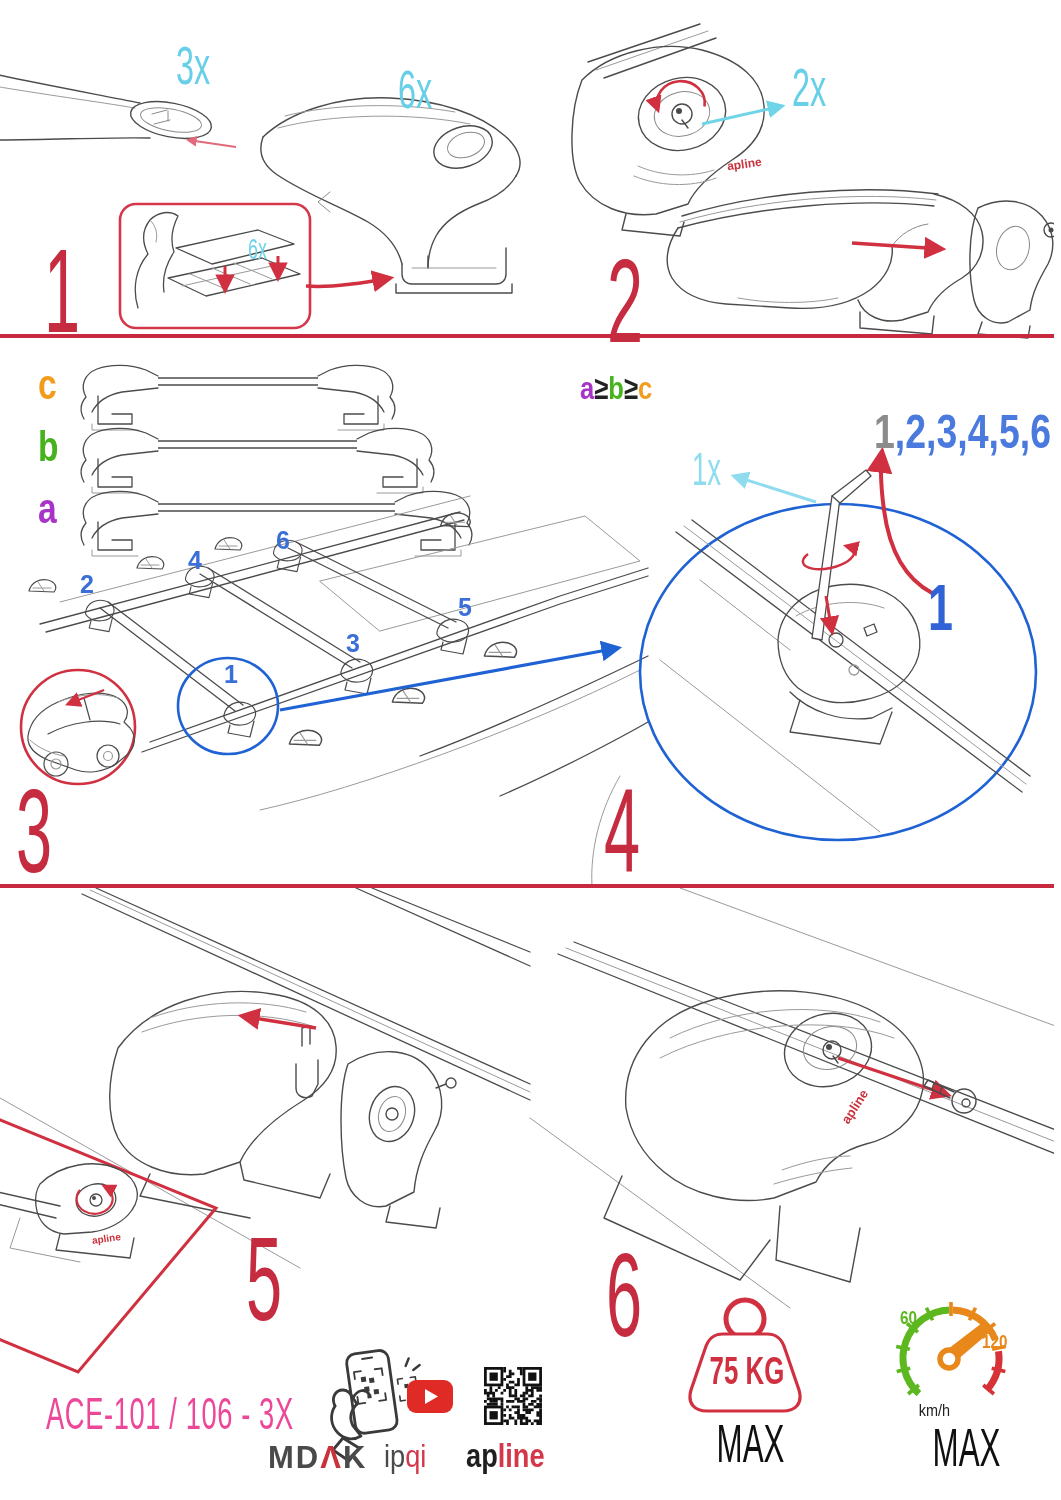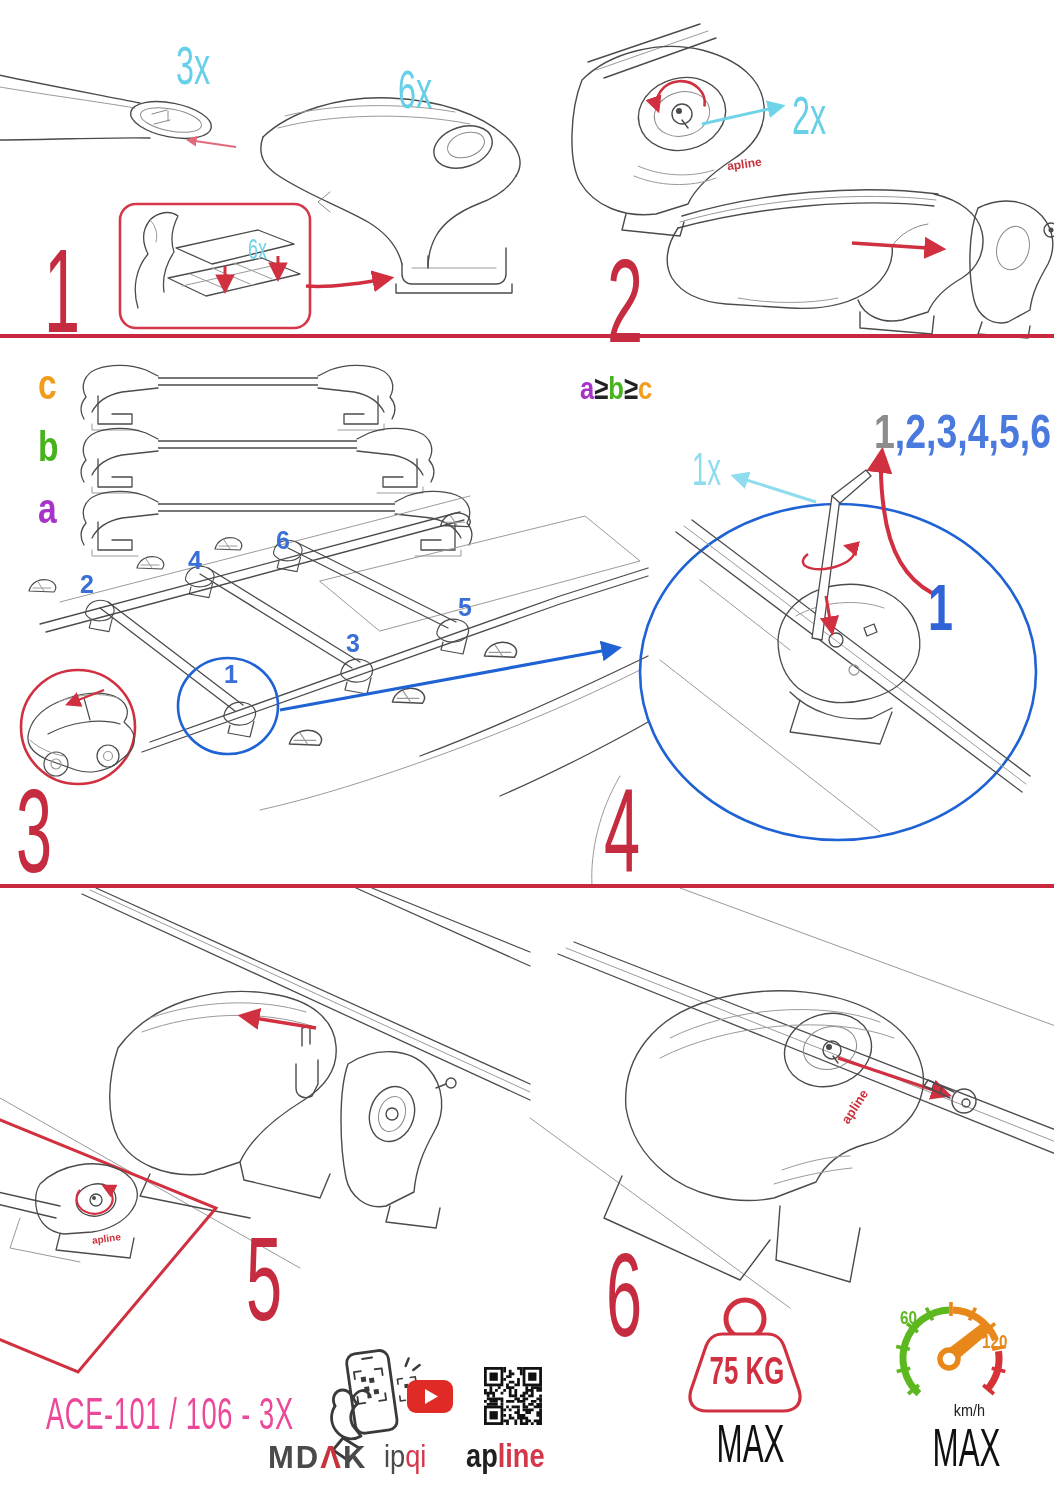--- a/index.html
+++ b/index.html
@@ -10,21 +10,21 @@
   .cnd{display:inline-block;transform-origin:0 50%;}
   .ctr{transform-origin:50% 50%;}
   .sx55{transform:scaleX(.55);} .sx58{transform:scaleX(.58);} .sx6{transform:scaleX(.6);}
   .sx62{transform:scaleX(.62);} .sx68{transform:scaleX(.68);}
   .sx7{transform:scaleX(.7);} .sx78{transform:scaleX(.78);} .sx8{transform:scaleX(.8);}
   .sx85{transform:scaleX(.85);}
   .stepnum{font-size:118px;color:#c62c40;}
   .qty{font-size:54px;color:#67cfe7;}
   .pos{font-size:25px;font-weight:700;color:#3a6fd8;}
   .divider{position:absolute;left:0;width:1061px;height:4px;background:#c9293e;}
-  .center{text-align:right;}
+  .center{text-align:left;}
 </style>
 </head>
 <body>
 
 <div id="page">
 
   <svg style="left:0;top:0" width="530" height="320" viewBox="0 0 530 320">
     <defs>
       <marker id="r1" viewBox="0 0 10 10" refX="8" refY="5" markerWidth="6.5" markerHeight="6.5" orient="auto">
           <path d="M0,0L10,5L0,10z" fill="#d0303f"></path>
@@ -316,21 +316,21 @@
   </svg>
 
   <div class="divider" style="top:318px"></div>
   <div class="divider" style="top:868px"></div>
 
   <div class="t qty" style="left:176px;top:22px"><span class="cnd sx6">3x</span></div>
   <div class="t qty" style="left:398px;top:46px"><span class="cnd sx6">6x</span></div>
   <div class="t" style="left:248px;top:218px;font-size:30px;color:#6fd4e8"><span class="cnd sx6">6x</span></div>
   <div class="t stepnum" style="left:44px;top:216px"><span class="cnd sx55">1</span></div>
 
-  <div class="t qty" style="left:792px;top:72px"><span class="cnd sx6">2x</span></div>
+  <div class="t qty" style="left:792px;top:44px"><span class="cnd sx6">2x</span></div>
   <div class="t stepnum" style="left:607px;top:226px"><span class="cnd sx55">2</span></div>
   <div class="t" style="left:727px;top:142px;font-size:12px;font-weight:700;color:#c9323c;transform:rotate(-8deg)">apline</div>
 
   <div class="t" style="left:38px;top:348px;font-size:42px;font-weight:700;color:#f29c1c"><span class="cnd sx8">c</span></div>
   <div class="t" style="left:38px;top:410px;font-size:42px;font-weight:700;color:#46b31d"><span class="cnd sx8">b</span></div>
   <div class="t" style="left:38px;top:472px;font-size:42px;font-weight:700;color:#a733c8"><span class="cnd sx8">a</span></div>
 
   <div class="t" style="left:580px;top:356px;font-size:32px;font-weight:700">
     <span class="cnd sx8"><span style="color:#a733c8">a</span><span style="color:#222">≥</span><span style="color:#46b31d">b</span><span style="color:#222">≥</span><span style="color:#f29c1c">c</span></span>
   </div>

